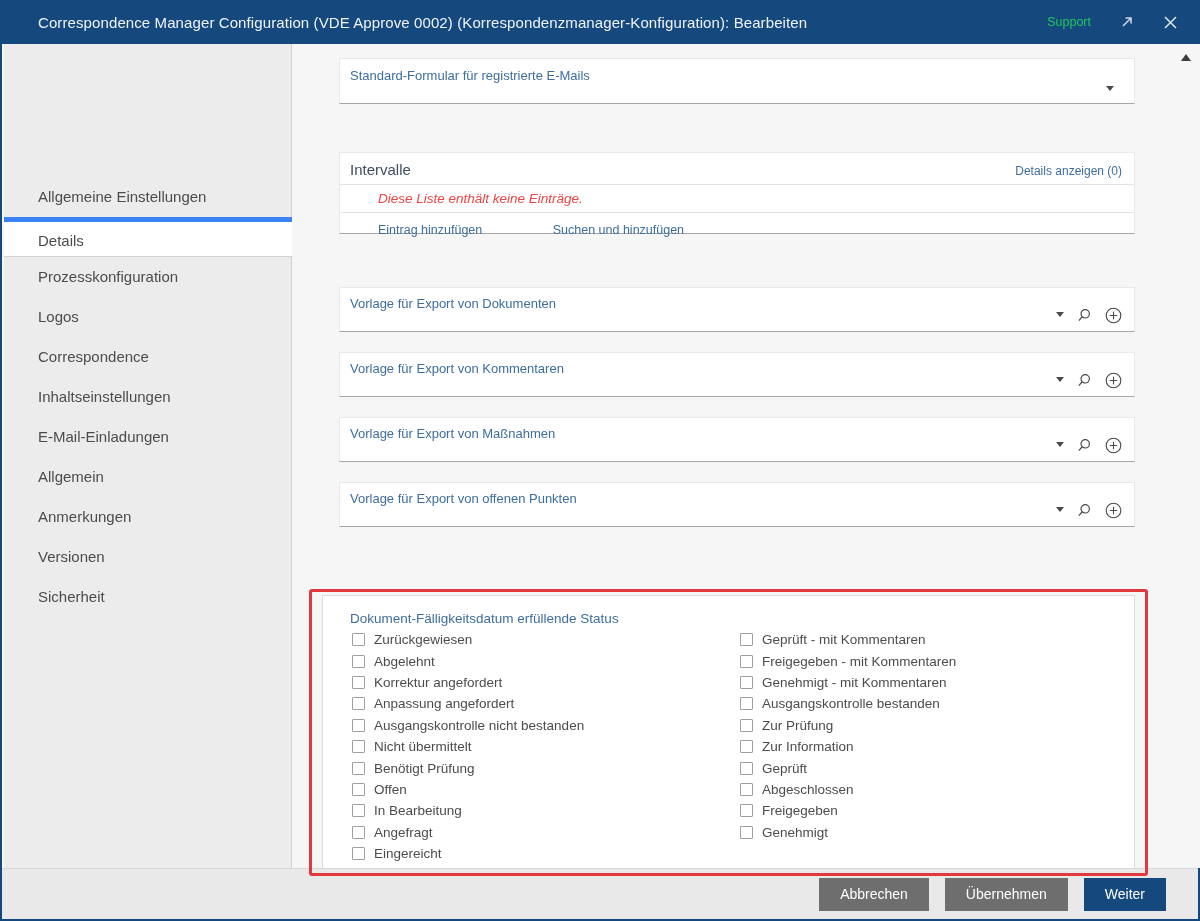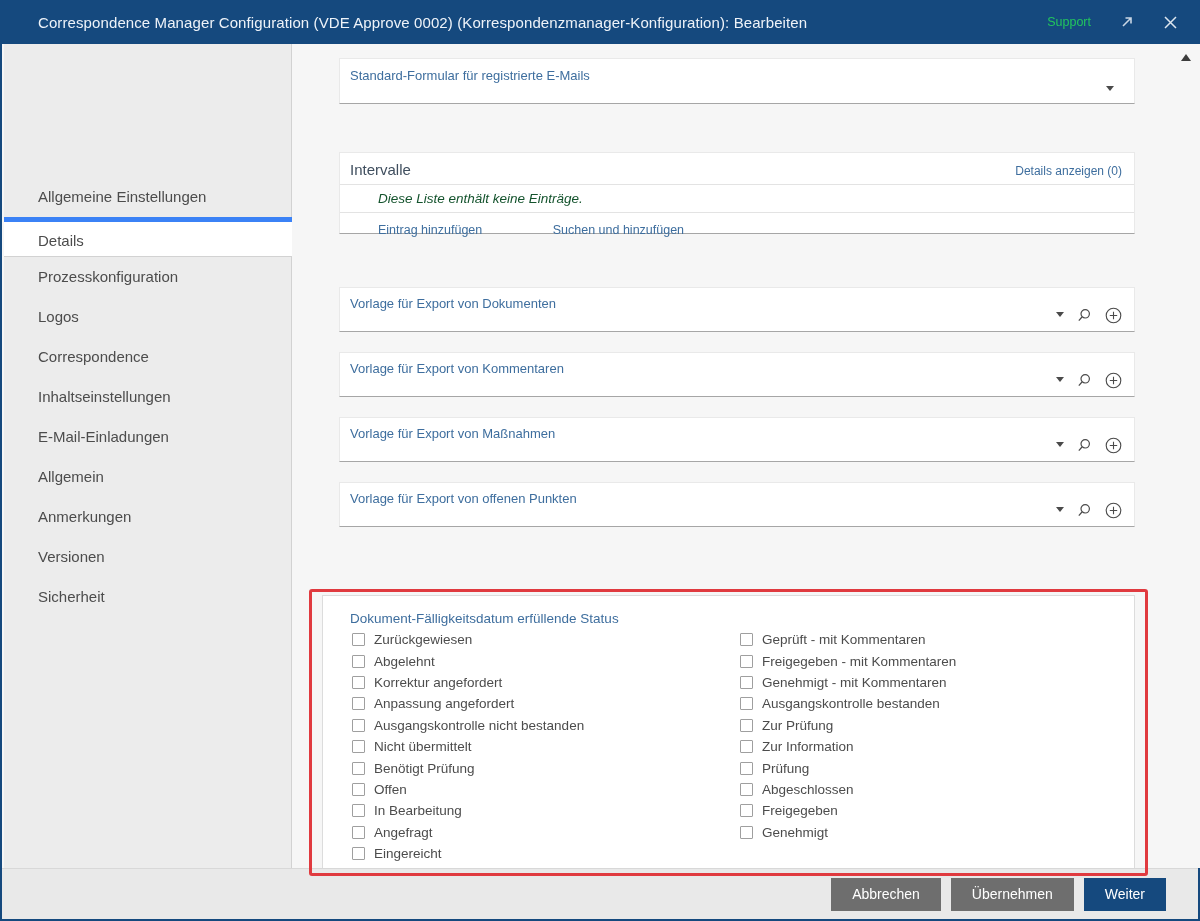--- a/index.html
+++ b/index.html
@@ -43,21 +43,21 @@
     border-left: 4px solid transparent; border-right: 4px solid transparent; border-top: 5px solid #4a4a4a;
     cursor: pointer; }
   .card-standard .caret { right: 20px; bottom: 12px; }
 
   
   .card-intervalle { top: 108px; height: 82px; }
   .int-header { display: flex; align-items: flex-end; justify-content: space-between;
     padding: 8px 12px 6px 10px; border-bottom: 1px solid #e3e3e3; }
   .int-title { font-size: 15px; color: #3f4e5e; }
   .int-details { font-size: 12px; color: #3E6E9E; cursor: pointer; text-decoration: none; }
-  .int-empty { padding: 6px 10px 6px 38px; font-size: 13.5px; font-style: italic; color: #14532d;
+  .int-empty { padding: 6px 10px 6px 38px; font-size: 13.5px; font-style: italic; color: #ef4444;
     border-bottom: 1px solid #e3e3e3; }
   .int-links { padding: 7px 10px 0 38px; }
   .int-link { font-size: 12.5px; color: #3E6E9E; cursor: pointer; text-decoration: none; }
   .int-link + .int-link { margin-left: 66px; }
 
   
   .export-wrap { position: absolute; left: 47px; top: 243px; width: 796px; }
   .export-card { position: relative; left: 0; width: 796px; height: 45px; margin-bottom: 20px;
     background: #fff; border: 1px solid #e9e9e9; border-bottom: 1px solid #a6a6a6; }
   .export-card .field-label { padding-top: 8px; }
@@ -78,21 +78,21 @@
     border-radius: 1px; flex: 0 0 13px; }
   .cb-label { margin-left: 9px; font-size: 13.5px; color: #4c4c4c; white-space: nowrap; }
 
   
   .annotation { position: absolute; left: 307px; top: 589px; width: 839px; height: 287px;
     border: 3px solid #E03A3F; border-radius: 3px; pointer-events: none; z-index: 40; }
 
   
   .footer { position: absolute; left: 0; bottom: 0; width: 100%; height: 51px; background: #e9e9e9;
     border-top: 1px solid #d8d8d8; display: flex; align-items: center; justify-content: flex-end;
-    gap: 10px; padding-right: 32px; }
+    gap: 16px; padding-right: 32px; }
   .btn { height: 33px; border: none; color: #fff; font-size: 14px; cursor: pointer;
     font-family: "Liberation Sans", sans-serif; padding: 0 21px; }
   .btn-gray { background: #6E6E6E; }
   .btn-blue { background: #15497E; }
 </style>
 </head>
 <body>
 
 <div class="window">
 
@@ -308,21 +308,21 @@
               <span class="cb-label">Zur Prüfung</span>
             </label>
 
             <label class="cb-row">
               <span class="checkbox"></span>
               <span class="cb-label">Zur Information</span>
             </label>
 
             <label class="cb-row">
               <span class="checkbox"></span>
-              <span class="cb-label">Prüfung</span>
+              <span class="cb-label">Geprüft</span>
             </label>
 
             <label class="cb-row">
               <span class="checkbox"></span>
               <span class="cb-label">Abgeschlossen</span>
             </label>
 
             <label class="cb-row">
               <span class="checkbox"></span>
               <span class="cb-label">Freigegeben</span>

